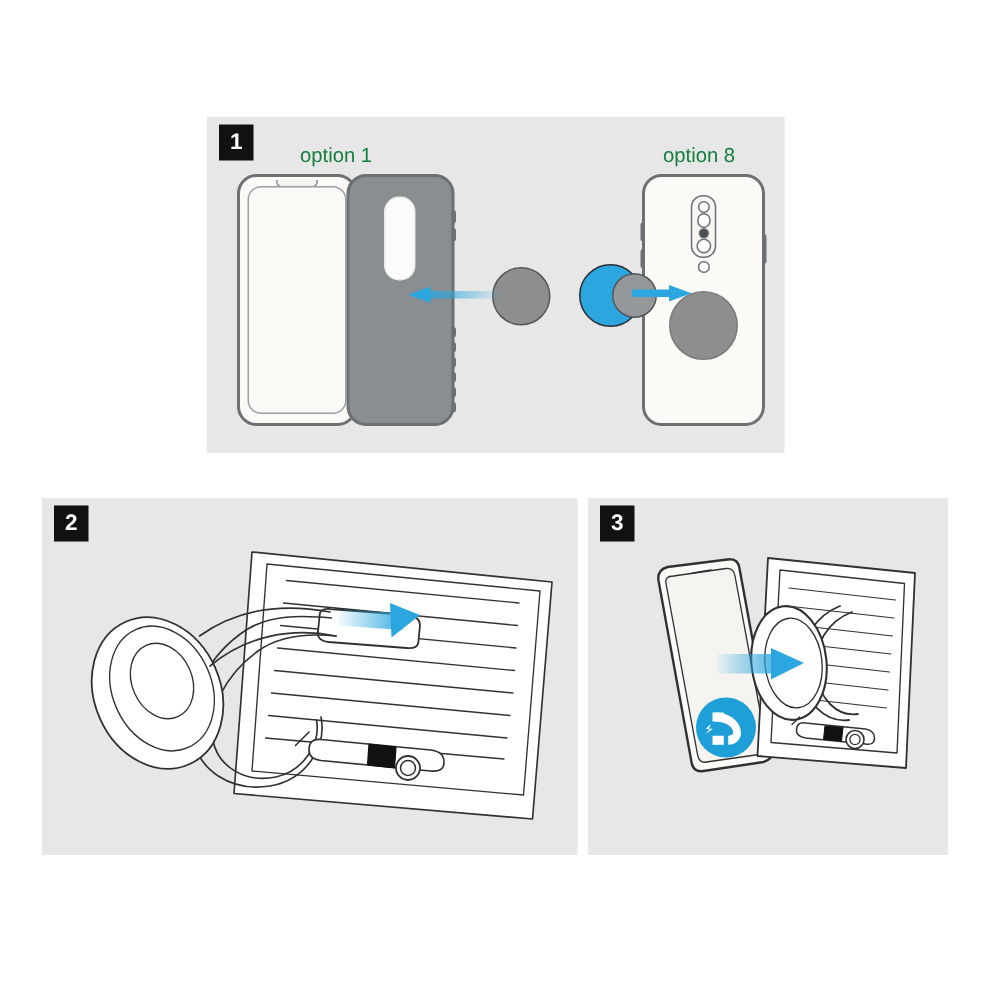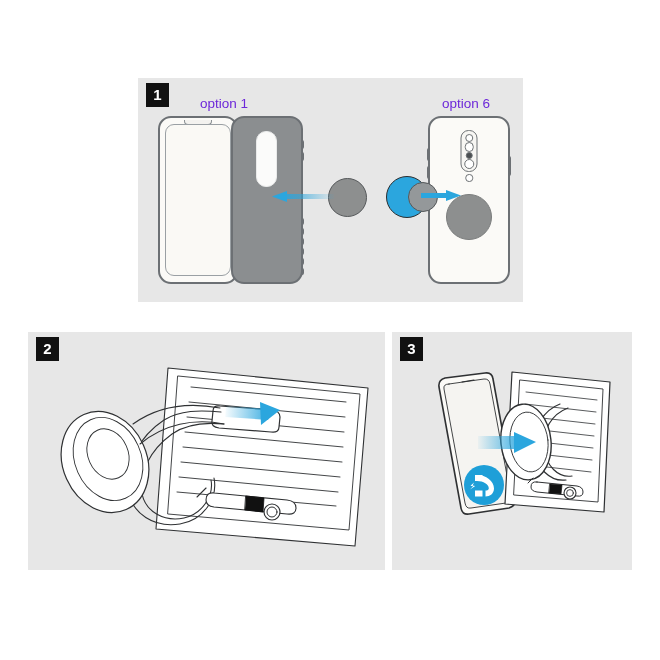--- a/index.html
+++ b/index.html
@@ -44,21 +44,21 @@
     line-height: 24px;
     text-align: center;
     letter-spacing: 0;
     z-index: 6;
   }
 
   
   .option-label {
     position: absolute;
     font-size: 13.5px;
-    color: #6d28d9;
+    color: #15803d;
     white-space: nowrap;
     z-index: 5;
   }
   #option-1-label { left: 62px; top: 18px; }
   #option-2-label { left: 304px; top: 18px; }
 
   
   .p1-art { position: absolute; inset: 0; }
 
   
@@ -241,21 +241,21 @@
 </head>
 <body>
 
 <div id="instruction-sheet">
 
   <div class="panel" id="panel-1">
 
     <div class="step-badge">1</div>
 
     <div class="option-label" id="option-1-label">option 1</div>
-    <div class="option-label" id="option-2-label">option 6</div>
+    <div class="option-label" id="option-2-label">option 8</div>
 
     <div class="p1-art">
 
       <div id="phone-front">
         <div id="phone-front-notch"></div>
         <div id="phone-front-screen"></div>
       </div>
 
       <div id="phone-case">
         <div id="phone-case-cutout"></div>

